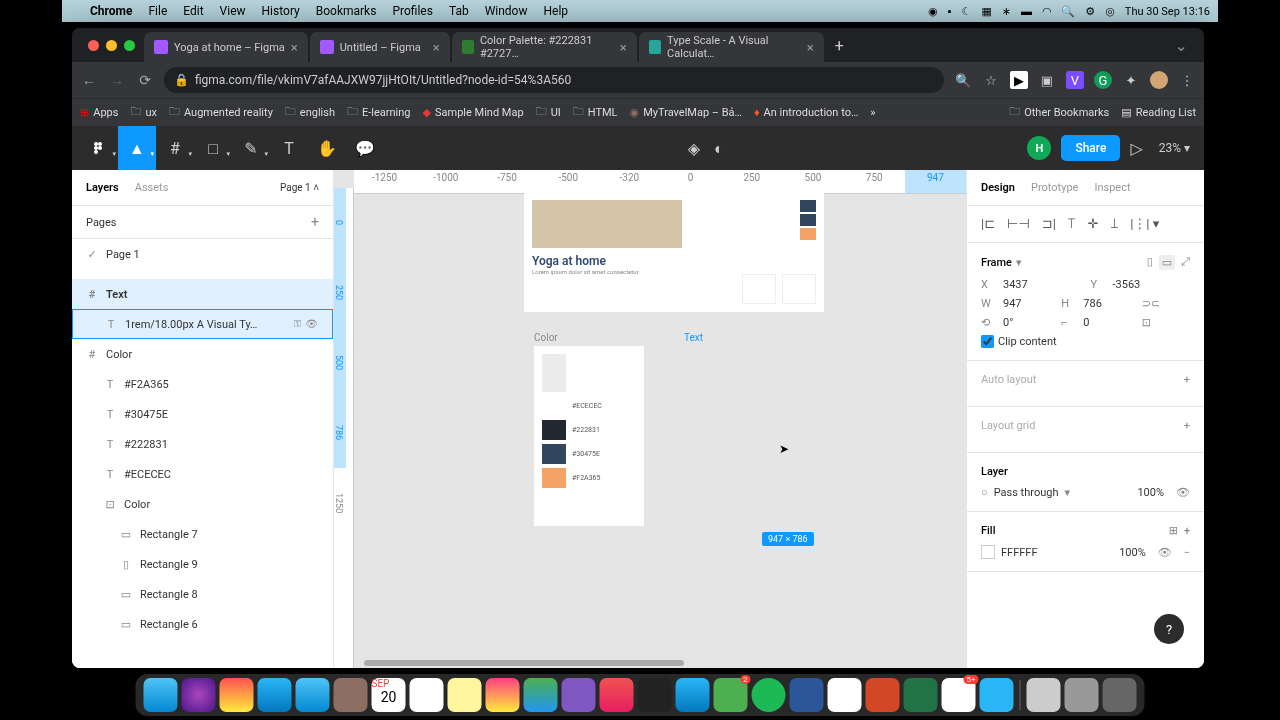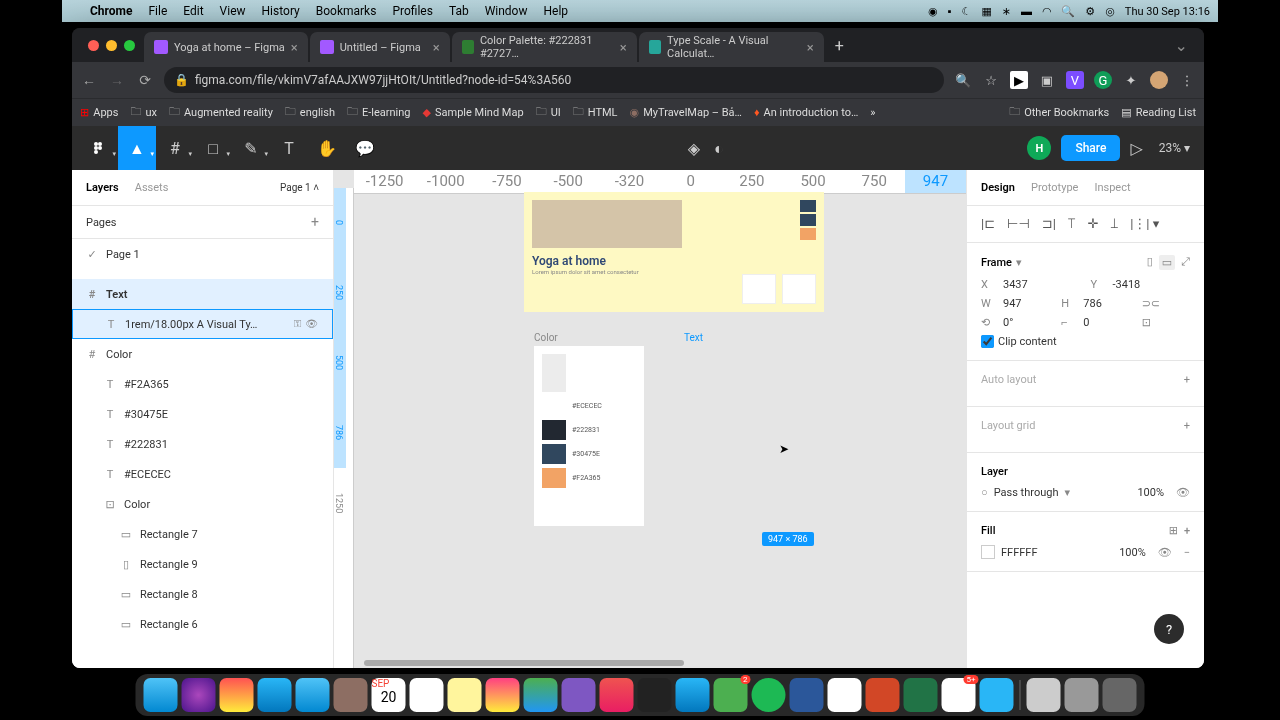--- a/index.html
+++ b/index.html
@@ -70,29 +70,29 @@
 .lp-row { height:30px; display:flex; align-items:center; padding:0 14px; gap:8px; }
 .lp-row .ic { width:12px; text-align:center; color:#888; }
 .lp-row.sel-frame { background:#e1f0ff; font-weight:600; }
 .lp-row.sel-text { background:#e1f0ff; border:1px solid #0d99ff; }
 .lp-row .eyes { margin-left:auto; display:flex; gap:4px; color:#888; font-size:10px; }
 .lp-row.indent1 { padding-left:32px; }
 .lp-row.indent2 { padding-left:48px; }
 
 
 .canvas { flex:1; background:#e5e5e5; position:relative; overflow:hidden; }
-.rulertop { position:absolute; top:0; left:20px; right:0; height:24px; background:#fff; border-bottom:1px solid #ccc; display:flex; font-size:15px; color:#888; }
+.rulertop { position:absolute; top:0; left:20px; right:0; height:24px; background:#fff; border-bottom:1px solid #ccc; display:flex; font-size:10px; color:#888; }
 .rulertop div { flex:1; text-align:center; padding-top:2px; }
 .rulertop .sel { background:#bde3ff; color:#0d99ff; }
 .rulerleft { position:absolute; top:18px; left:0; width:20px; bottom:0; background:#fff; border-right:1px solid #ccc; }
 .rulerleft div { height:70px; font-size:9px; color:#888; writing-mode:vertical-rl; text-align:center; padding-right:2px; }
 .rulerleft .sel { background:#bde3ff; color:#0d99ff; }
 .artlabel { position:absolute; font-size:10px; color:#888; }
 .artlabel.sel { color:#0d99ff; }
-.yoga-card { position:absolute; top:22px; left:190px; width:300px; height:120px; background:#fef9c3; padding:8px; }
+.yoga-card { position:absolute; top:22px; left:190px; width:300px; height:120px; background:#ffffff; padding:8px; }
 .yoga-img { width:150px; height:48px; background:#d4c4a8; float:left; margin-right:6px; }
 .yoga-sw { position:absolute; right:8px; top:8px; display:flex; flex-direction:column; gap:2px; }
 .yoga-sw div { width:16px; height:12px; }
 .yoga-title { clear:both; color:#304975; font-size:12px; font-weight:600; padding-top:6px; }
 .yoga-sub { font-size:6px; color:#888; }
 .yoga-logos { position:absolute; right:8px; bottom:8px; display:flex; gap:6px; }
 .yoga-logos div { width:34px; height:30px; background:#fff; border:1px solid #eee; }
 .color-frame { position:absolute; top:176px; left:200px; width:110px; height:180px; background:#fff; padding:8px; }
 .color-frame .sw { display:flex; align-items:center; gap:6px; font-size:7px; color:#555; margin-bottom:4px; }
 .color-frame .sw div { width:24px; height:20px; }
@@ -460,21 +460,21 @@
             <span class="r">
                 <span>▯</span>
                 <span style="background:#eee;padding:1px 3px;border-radius:2px">▭</span>
                 <span>⤢</span>
               </span>
           </div>
           <div class="rp-row">
               <label>X</label>
               <span>3437</span>
               <label>Y</label>
-              <span>-3418</span>
+              <span>-3563</span>
             </div>
           <div class="rp-row">
               <label>W</label>
               <span>947</span>
               <label>H</label>
               <span>786</span>
               <span style="color:#888">⊃⊂</span>
             </div>
           <div class="rp-row">
               <label>⟲</label>

